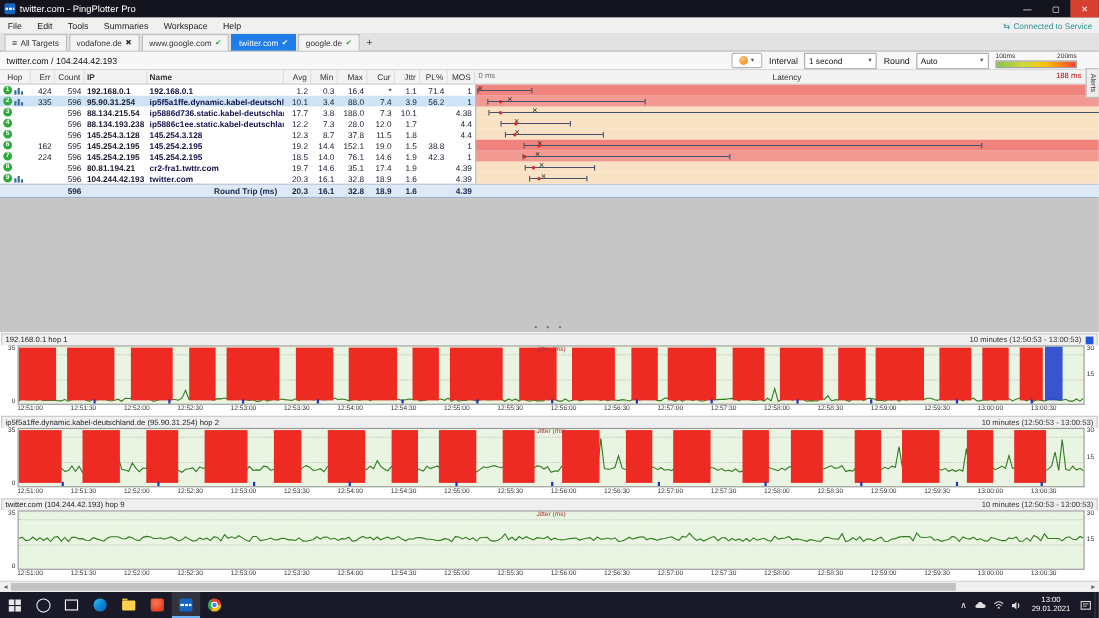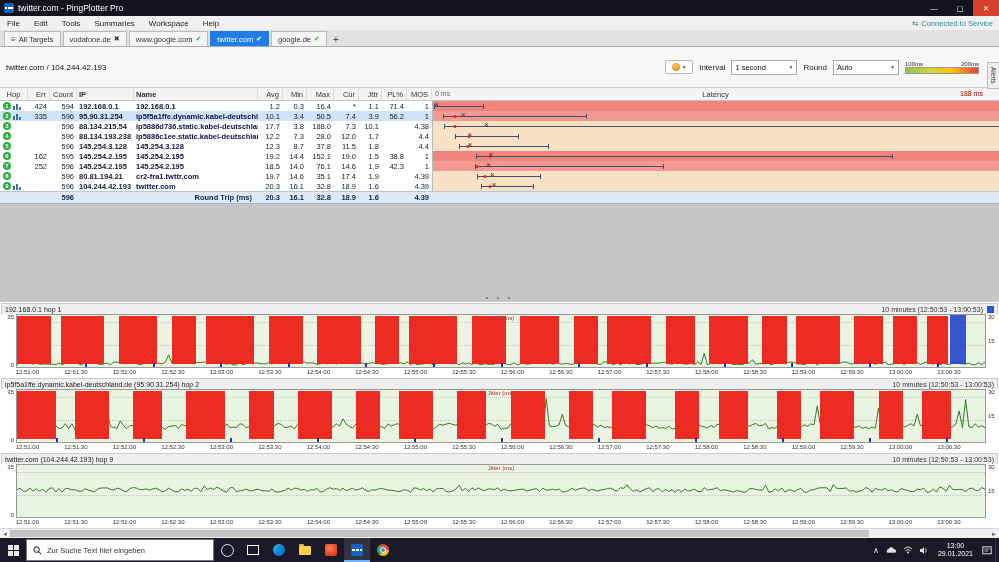--- a/index.html
+++ b/index.html
@@ -31,21 +31,21 @@
     font-size:7.5px;display:flex;align-items:center;gap:3px;color:#333;white-space:nowrap;}
   .tab.active{background:#1f7ce8;border-color:#1f7ce8;color:#fff;}
   .tab-ok{color:#2eab3c;font-size:7px;}
   .tab.active .tab-ok{color:#fff;}
   .tab-err{color:#333;font-size:7px;}
   .tab-add{height:14px;width:14px;display:flex;align-items:center;justify-content:center;font-size:10px;color:#444;}
   .all-icon{font-size:8px;color:#555;}
 
   
   .target-header{height:16px;background:#f7f7f7;border-bottom:1px solid #ccc;display:flex;align-items:center;
-    font-size:8px;padding:12px 6px;gap:7px;color:#111;flex:0 0 auto;}
+    font-size:8px;padding:0 6px;gap:7px;color:#111;flex:0 0 auto;}
   .th-controls{margin-left:auto;display:flex;align-items:center;gap:6px;padding-right:14px;}
   .play-btn{width:26px;height:12px;border:1px solid #b5b5b5;background:#fff;border-radius:2px;
     display:flex;align-items:center;justify-content:center;gap:2px;}
   .play-dot{width:8px;height:8px;border-radius:50%;background:radial-gradient(circle at 35% 30%,#ffc36b,#f08019);}
   .dd-arrow{font-size:5px;color:#555;}
   .ctl-label{font-size:8px;color:#222;}
   .sel{border:1px solid #a8a8a8;background:#fff;height:13px;min-width:58px;font-size:7.5px;
     display:flex;align-items:center;justify-content:space-between;padding:0 3px;color:#111;}
   .legend{display:flex;flex-direction:column;width:74px;}
   .legend-labels{display:flex;justify-content:space-between;font-size:6px;color:#333;line-height:6px;}
@@ -289,21 +289,21 @@
         <div class="cell c-hop">
           <span class="hop-circle">2</span>
           <span class="mini-chart"></span>
         </div>
         <div class="cell c-num">335</div>
         <div class="cell c-num">596</div>
         <div class="cell c-txt">95.90.31.254</div>
         <div class="cell c-txt c-name">ip5f5a1ffe.dynamic.kabel-deutschland.de</div>
         <div class="cell c-num">10.1</div>
         <div class="cell c-num">3.4</div>
-        <div class="cell c-num">50.5</div>
+        <div class="cell c-num">88.0</div>
         <div class="cell c-num">7.4</div>
         <div class="cell c-num">3.9</div>
         <div class="cell c-num">56.2</div>
         <div class="cell c-num">1</div>
         <div class="cell lat-cell bg-red2">
           <span class="whisker" style="left: 1.80851%; width: 25.0532%;"></span>
           <span class="avg-mark" style="left: 5.37234%;">×</span>
           <span class="cur-dot" style="left: 3.93617%;"></span>
         </div>
       </div>
@@ -388,21 +388,21 @@
         <div class="cell lat-cell bg-red1">
           <span class="whisker" style="left: 7.65957%; width: 73.2447%;"></span>
           <span class="avg-mark" style="left: 10.2128%;">×</span>
           <span class="cur-dot" style="left: 10.1064%;"></span>
         </div>
       </div>
       <div class="trow grid-cols">
         <div class="cell c-hop">
           <span class="hop-circle">7</span>
         </div>
-        <div class="cell c-num">252</div>
+        <div class="cell c-num">224</div>
         <div class="cell c-num">596</div>
         <div class="cell c-txt">145.254.2.195</div>
         <div class="cell c-txt c-name">145.254.2.195</div>
         <div class="cell c-num">18.5</div>
         <div class="cell c-num">14.0</div>
         <div class="cell c-num">76.1</div>
         <div class="cell c-num">14.6</div>
         <div class="cell c-num">1.9</div>
         <div class="cell c-num">42.3</div>
         <div class="cell c-num">1</div>
@@ -688,27 +688,20 @@
 
   <div class="taskbar">
     <div class="start-btn">
       <div class="win-logo">
           <span></span>
           <span></span>
           <span></span>
           <span></span>
         </div>
     </div>
-    <div class="searchbox">
-      <svg width="9" height="9" viewBox="0 0 10 10">
-          <circle cx="4" cy="4" r="3" fill="none" stroke="#444" stroke-width="1.2"></circle>
-          <line x1="6.2" y1="6.2" x2="9" y2="9" stroke="#444" stroke-width="1.2"></line>
-        </svg>
-      <span>Zur Suche Text hier eingeben</span>
-    </div>
     <div class="tb-btn">
         <span class="cortana-ring"></span>
       </div>
     <div class="tb-btn">
         <span class="taskview-ic"></span>
       </div>
     <div class="tb-btn">
         <span class="edge-ic"></span>
       </div>
     <div class="tb-btn">

